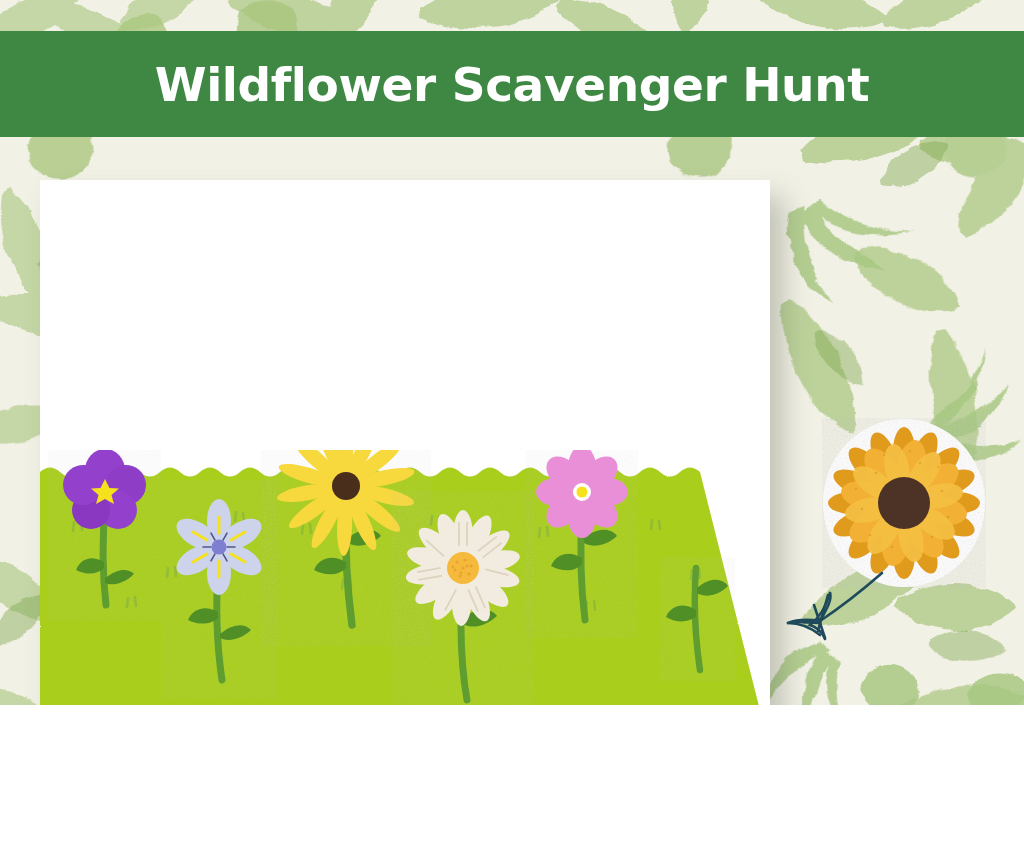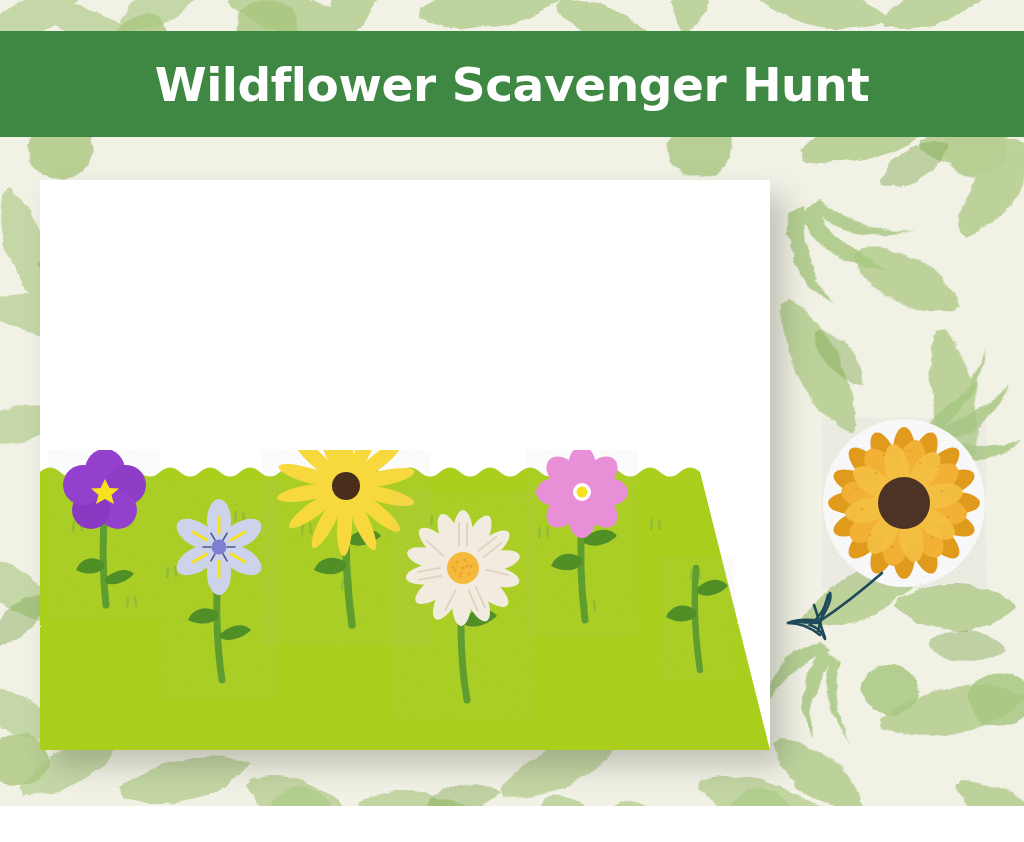--- a/index.html
+++ b/index.html
@@ -5,21 +5,21 @@
 <style>
   * { box-sizing: border-box; }
   html, body {
     margin: 0; padding: 0;
     width: 1024px; height: 842px;
     overflow: hidden;
     font-family: "Liberation Sans", sans-serif;
   }
   #stage {
     position: relative;
-    width: 1024px; height: 806px;
+    width: 1024px; height: 705px;
     background: #f2f1e6;
     overflow: hidden;
   }
 
   
   #bg-pattern {
     position: absolute; inset: 0;
     width: 1024px; height: 842px;
   }
 

